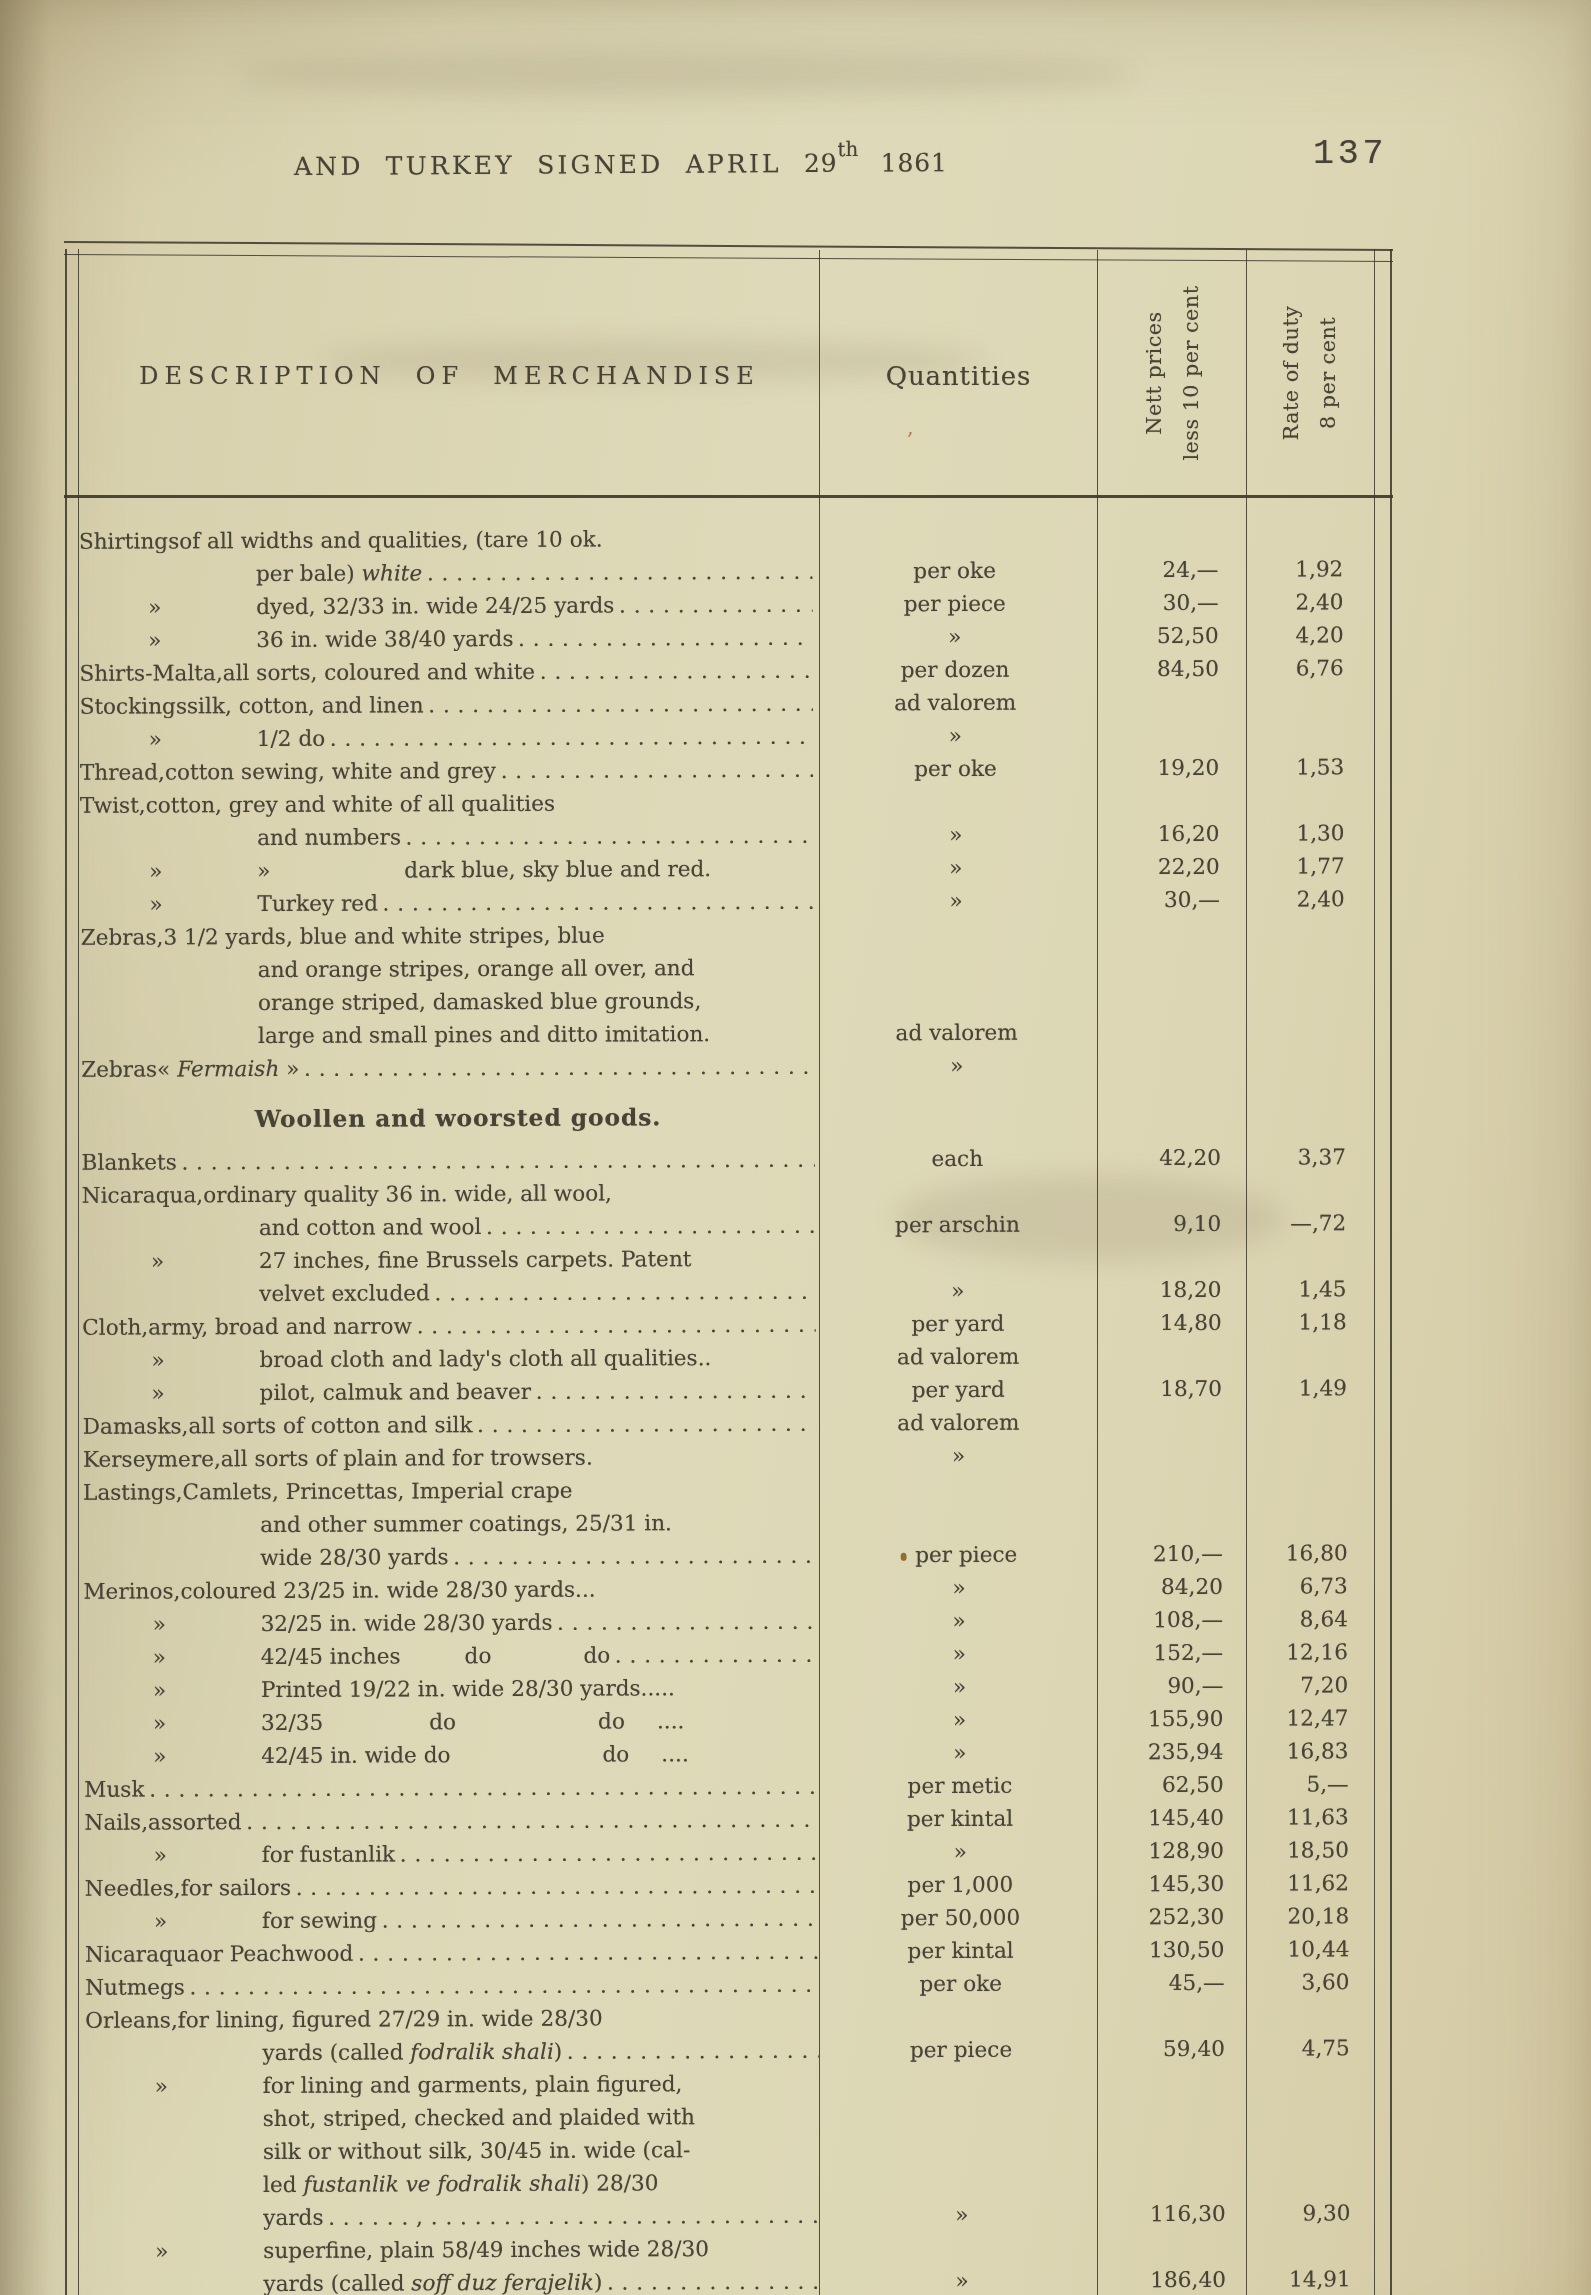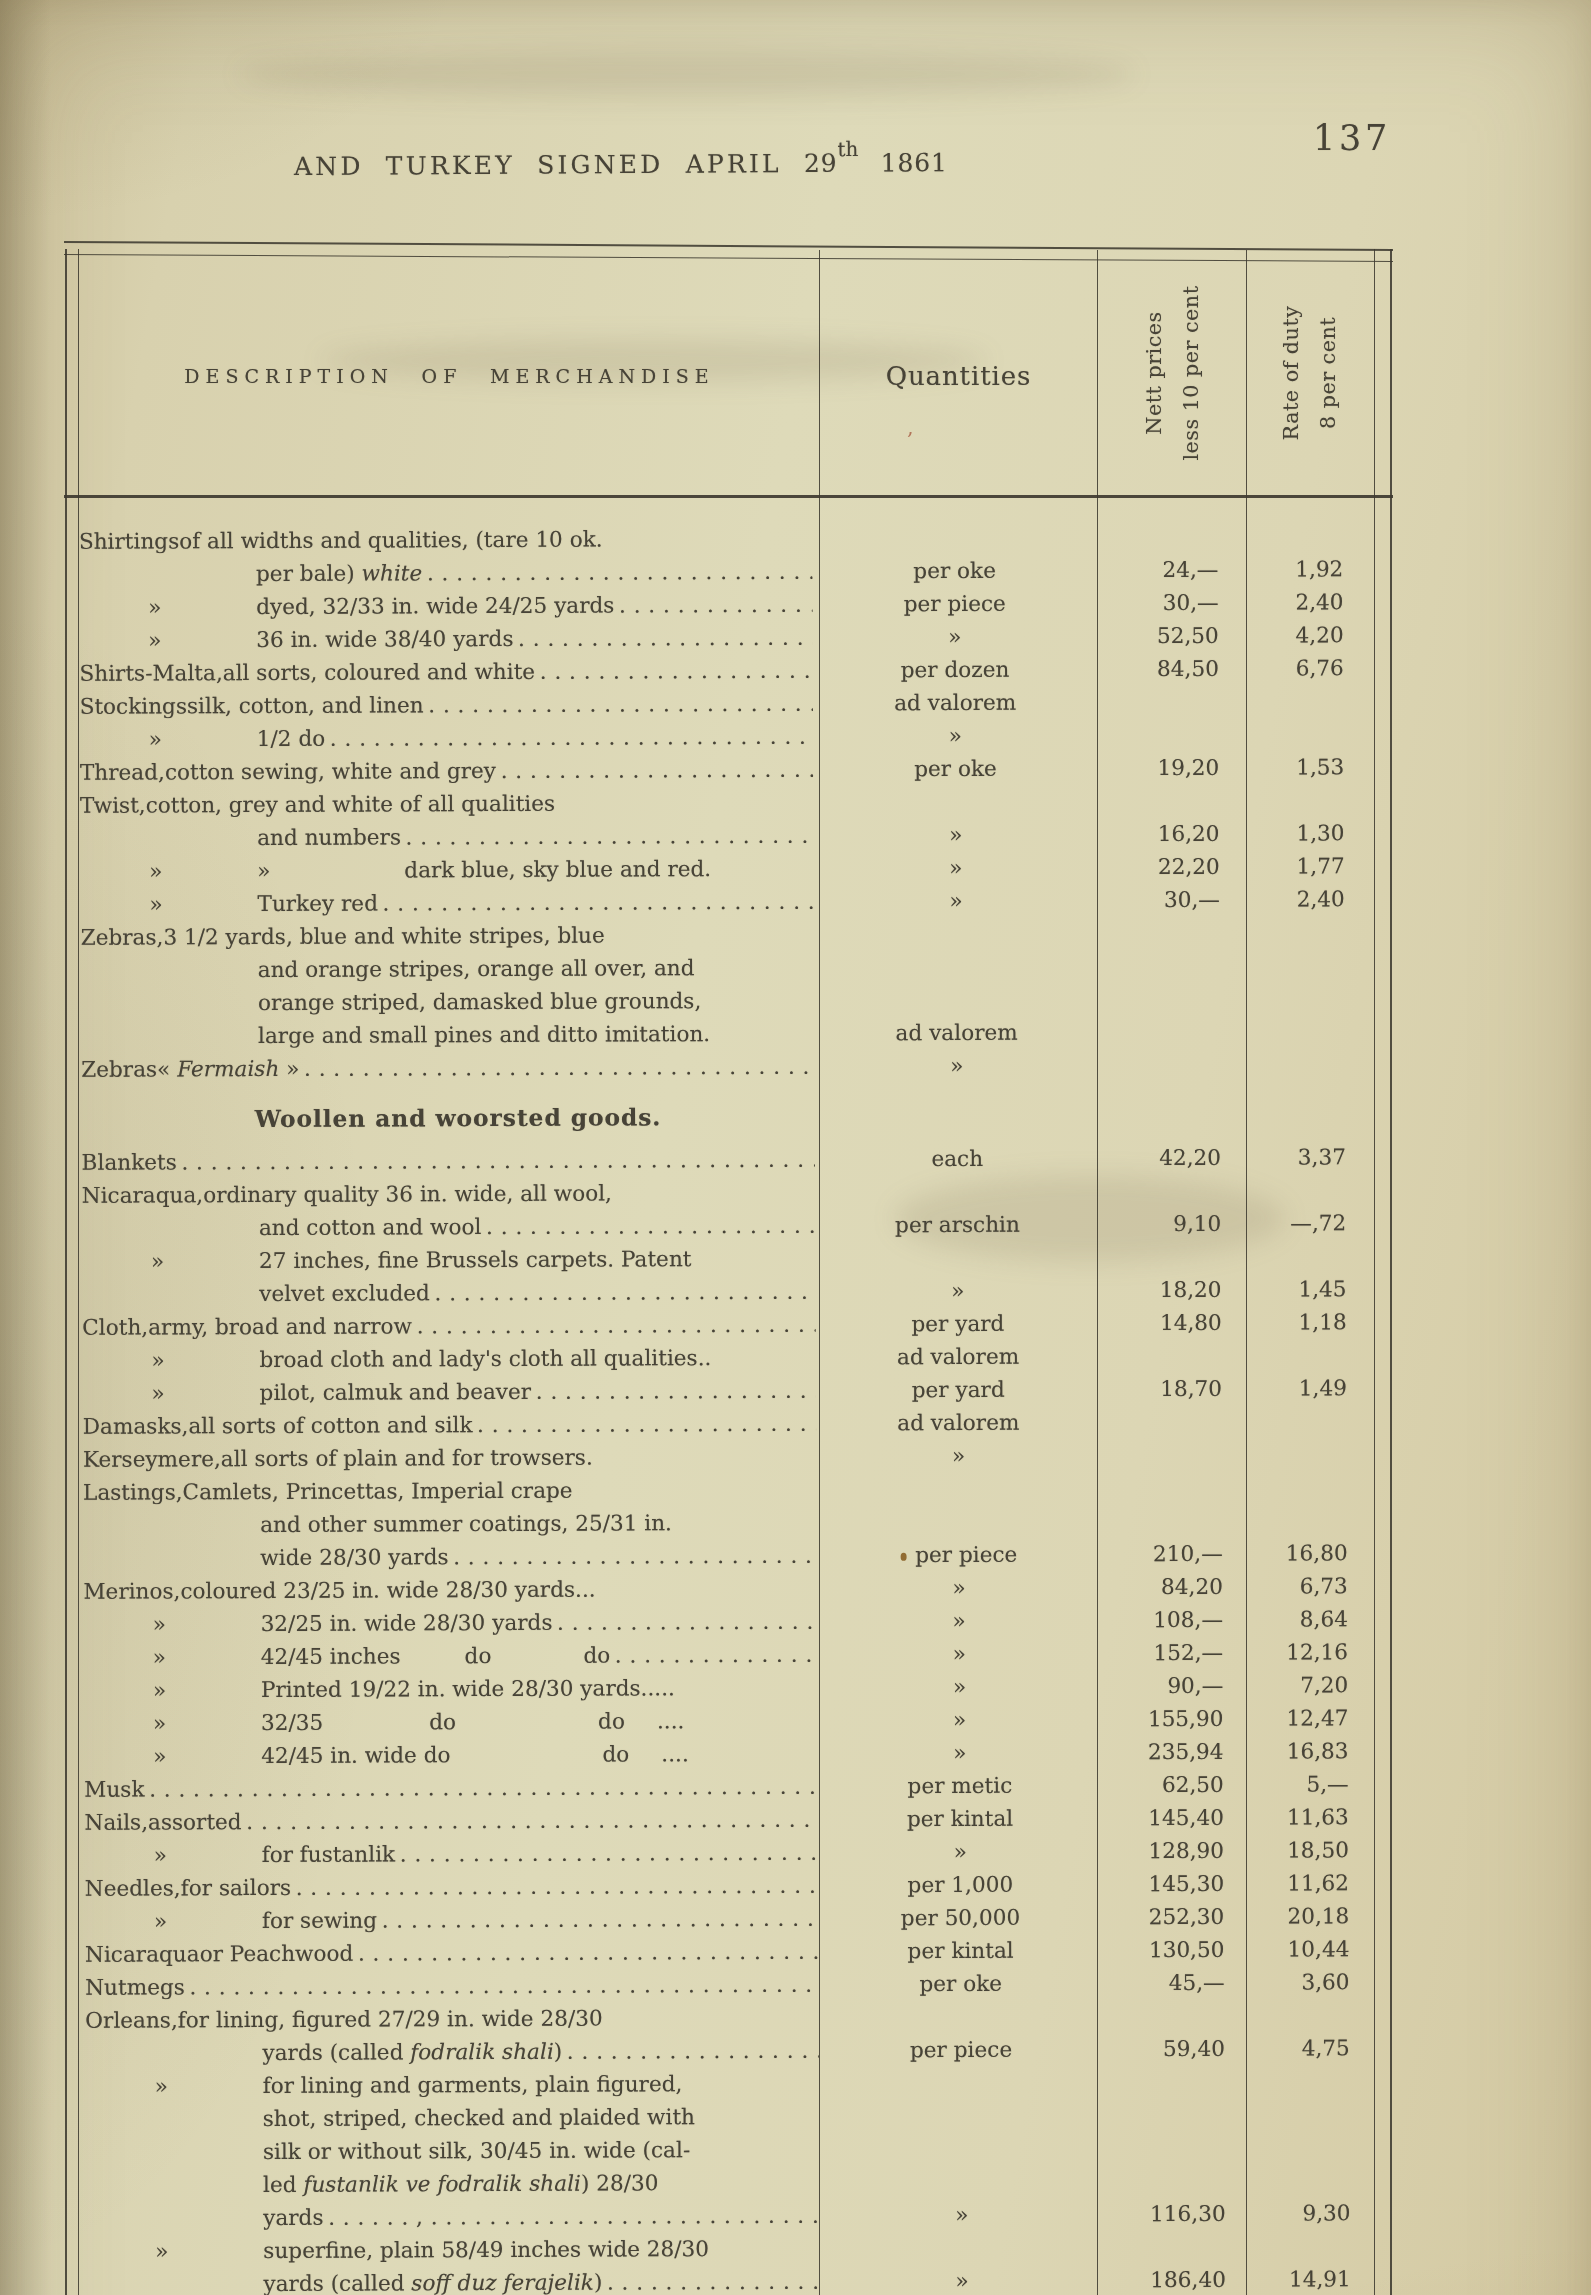--- a/index.html
+++ b/index.html
@@ -17,41 +17,41 @@
   .ink{ text-shadow:0 0 0.9px rgba(71,67,55,.42); }
   .smudge{ position:absolute; filter:blur(12px); background:rgba(112,102,72,.14); border-radius:50%; }
   .gutter{ position:absolute; left:0; top:0; width:51px; height:100%;
     background:linear-gradient(90deg, rgba(90,80,52,.28), rgba(90,80,52,0)); }
 
   
   .page-header{ position:absolute; left:294px; top:138px; width:808px; white-space:nowrap;
     font-size:25px; letter-spacing:3.2px; word-spacing:11px; transform:rotate(-0.35deg); }
   .page-header .big{ font-size:25px; letter-spacing:0.9px; }
   .page-header sup{ font-size:20px; vertical-align:15.6px; letter-spacing:0; }
-  .page-number{ position:absolute; left:1313px; top:118px; font-size:35px; letter-spacing:3.7px; }
+  .page-number{ position:absolute; left:1313px; top:134px; font-size:35px; letter-spacing:3.7px;font-family:Liberation Mono, monospace; }
 
   
   .rule{ position:absolute; background:#3e3a30; opacity:.88; }
   .h-rule{ left:64px; width:1329px; }
   .v-rule{ top:250px; height:2087px; }
   .top1{ top:249px; height:2.3px; transform:rotate(.35deg); transform-origin:right center;}
   .top2{ top:261px; height:1.4px; transform:rotate(.30deg); transform-origin:right center;}
   .hsep{ top:495px; height:3.2px; opacity:.92;}
   .left1{ left:65px; width:2.3px; top:249px; height:2098px;}
   .left2{ left:78px; width:1.4px; top:249px; height:2098px;}
   .right1{ left:1374px; width:1.4px; top:249px; height:2093px;}
   .right2{ left:1390px; width:2.3px; top:249px; height:2093px;}
   .col1{ left:819px; width:1.4px; }
   .col2{ left:1097px; width:1.4px; }
   .col3{ left:1246px; width:1.4px; }
 
   
   .hd-desc{ position:absolute; left:80px; top:257px; width:739px; height:237px;
     display:flex; align-items:center; justify-content:center;
-    font-size:19px; letter-spacing:6px; word-spacing:15.6px; }
+    font-size:24px; letter-spacing:6px; word-spacing:15.6px; }
   .hd-qty{ position:absolute; left:821px; top:257px; width:275px; height:237px;
     display:flex; align-items:center; justify-content:center; font-size:26px; letter-spacing:0.9px; }
   .hd-stray{ position:absolute; left:907px; top:415px; font-size:21px; color:#a4553c; opacity:.75; }
   .vwrap{ position:absolute; display:flex; align-items:center; justify-content:center; }
   .vwrap.nett{ left:1098px; top:252px; width:148px; height:241px; }
   .vwrap.rate{ left:1247px; top:252px; width:127px; height:241px; }
   .vblock{ transform:rotate(-90deg); white-space:nowrap; text-align:center;
     font-size:20.7px; line-height:37px; letter-spacing:0.5px; }
 
   

